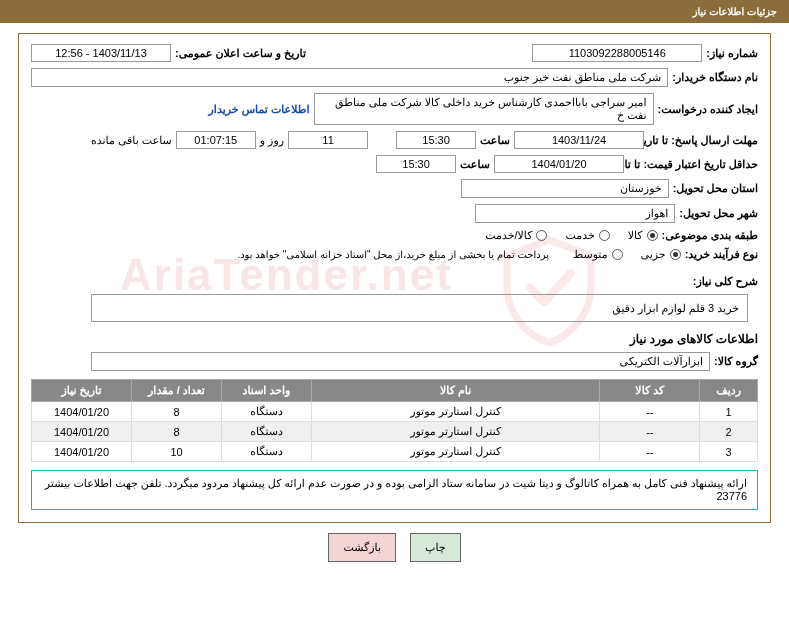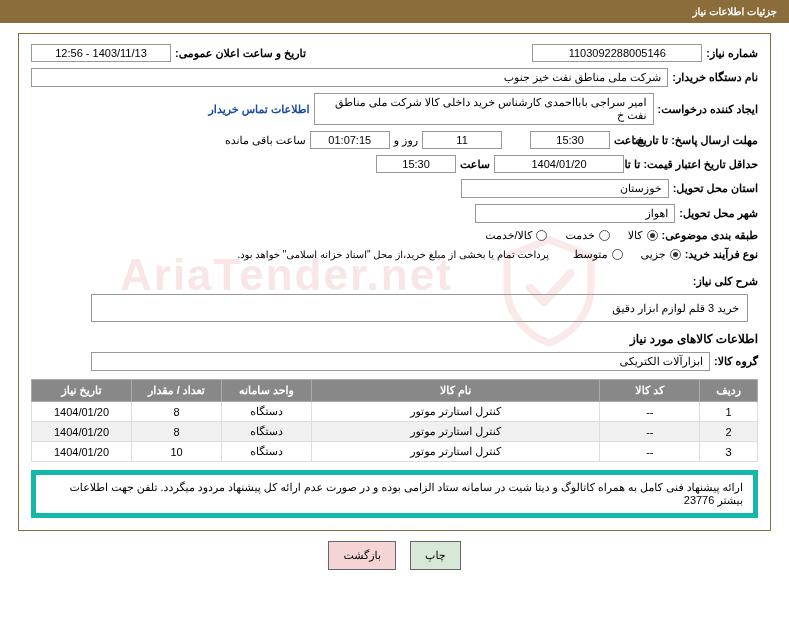--- a/index.html
+++ b/index.html
@@ -17,21 +17,21 @@
 .radio-circle { width: 11px; height: 11px; border: 1px solid #555; border-radius: 50%; display: inline-flex; align-items: center; justify-content: center; }
 .radio-circle.checked::after { content: ''; width: 5px; height: 5px; background: #333; border-radius: 50%; }
 .note-text { font-size: 10px; }
 .desc-box { border: 1px solid #999; padding: 4px 8px; min-height: 28px; display: flex; align-items: center; justify-content: flex-start; margin-right: 10px; margin-left: 60px; }
 .section-title { font-weight: bold; font-size: 12px; margin: 10px 0 6px 0; }
 table.data-table { width: 100%; border-collapse: collapse; font-size: 11px; }
 table.data-table th { background: #888; color: #fff; padding: 4px 16px; text-align: center; border: 1px solid #aaa; font-weight: bold; }
 table.data-table td { padding: 3px 6px; text-align: center; border: 1px solid #ddd; }
 table.data-table tr:nth-child(even) td { background: #f0f0f0; }
 .buyer-notes-row { display: flex; align-items: flex-start; margin-top: 8px; }
-.buyer-notes-box { border: 5px solid #14b8a6; padding: 6px 10px; flex: 1; margin-left: 0; min-height: 40px; font-size: 11px; text-align: right; }
+.buyer-notes-box { border: 1px solid #14b8a6; padding: 6px 10px; flex: 1; margin-left: 0; min-height: 40px; font-size: 11px; text-align: right; }
 .buttons-row { display: flex; justify-content: center; gap: 14px; margin-top: 10px; }
 .btn { padding: 7px 14px; font-size: 11px; border: 1px solid #666; cursor: pointer; }
 .btn-print { background: #d8e8d8; }
 .btn-back { background: #f4d4d4; }
 .watermark { position: absolute; top: 250px; left: 120px; font-size: 44px; font-weight: bold; color: rgba(200,50,50,0.12); pointer-events: none; z-index: 0; letter-spacing: 2px; }
 .watermark-svg { position: absolute; top: 230px; right: 180px; width: 120px; height: 120px; opacity: 0.1; pointer-events: none; z-index: 0; }
 .content-wrap { position: relative; z-index: 1; }
 .spacer { flex: 1; }
 .wide { flex: 1; }
 </style>
@@ -63,20 +63,21 @@
     </div>
 
     <div class="row">
       <span class="label">ایجاد کننده درخواست:</span>
       <span class="input-box right" style="width:340px">امیر سراجی بابااحمدی کارشناس خرید داخلی کالا شرکت ملی مناطق نفت خ</span>
       <span class="link-text">اطلاعات تماس خریدار</span>
     </div>
 
     <div class="row">
       <span class="label" style="width:110px">مهلت ارسال پاسخ: تا تاریخ:</span>
+      <span class="input-box" style="width:130px">1403/11/24</span>
       <span class="label">ساعت</span>
       <span class="input-box" style="width:80px">15:30</span>
       <span style="width:20px"></span>
       <span class="input-box" style="width:80px">11</span>
       <span>روز و</span>
       <span class="input-box" style="width:80px">01:07:15</span>
       <span>ساعت باقی مانده</span>
     </div>
 
     <div class="row">
@@ -141,21 +142,21 @@
       <span class="label">گروه کالا:</span>
       <span class="input-box right wide" style="margin-left:60px">ابزارآلات الکتریکی</span>
     </div>
 
     <table class="data-table" style="margin-top:8px">
       <thead>
         <tr>
           <th style="width:40px">ردیف</th>
           <th style="width:100px">کد کالا</th>
           <th>نام کالا</th>
-          <th style="width:90px">واحد سامانه</th>
+          <th style="width:90px">واحد اسناد</th>
           <th style="width:90px">تعداد / مقدار</th>
           <th style="width:100px">تاریخ نیاز</th>
         </tr>
       </thead>
       <tbody>
         <tr>
           <td>1</td>
           <td>--</td>
           <td>کنترل استارتر موتور</td>
           <td>دستگاه</td>

